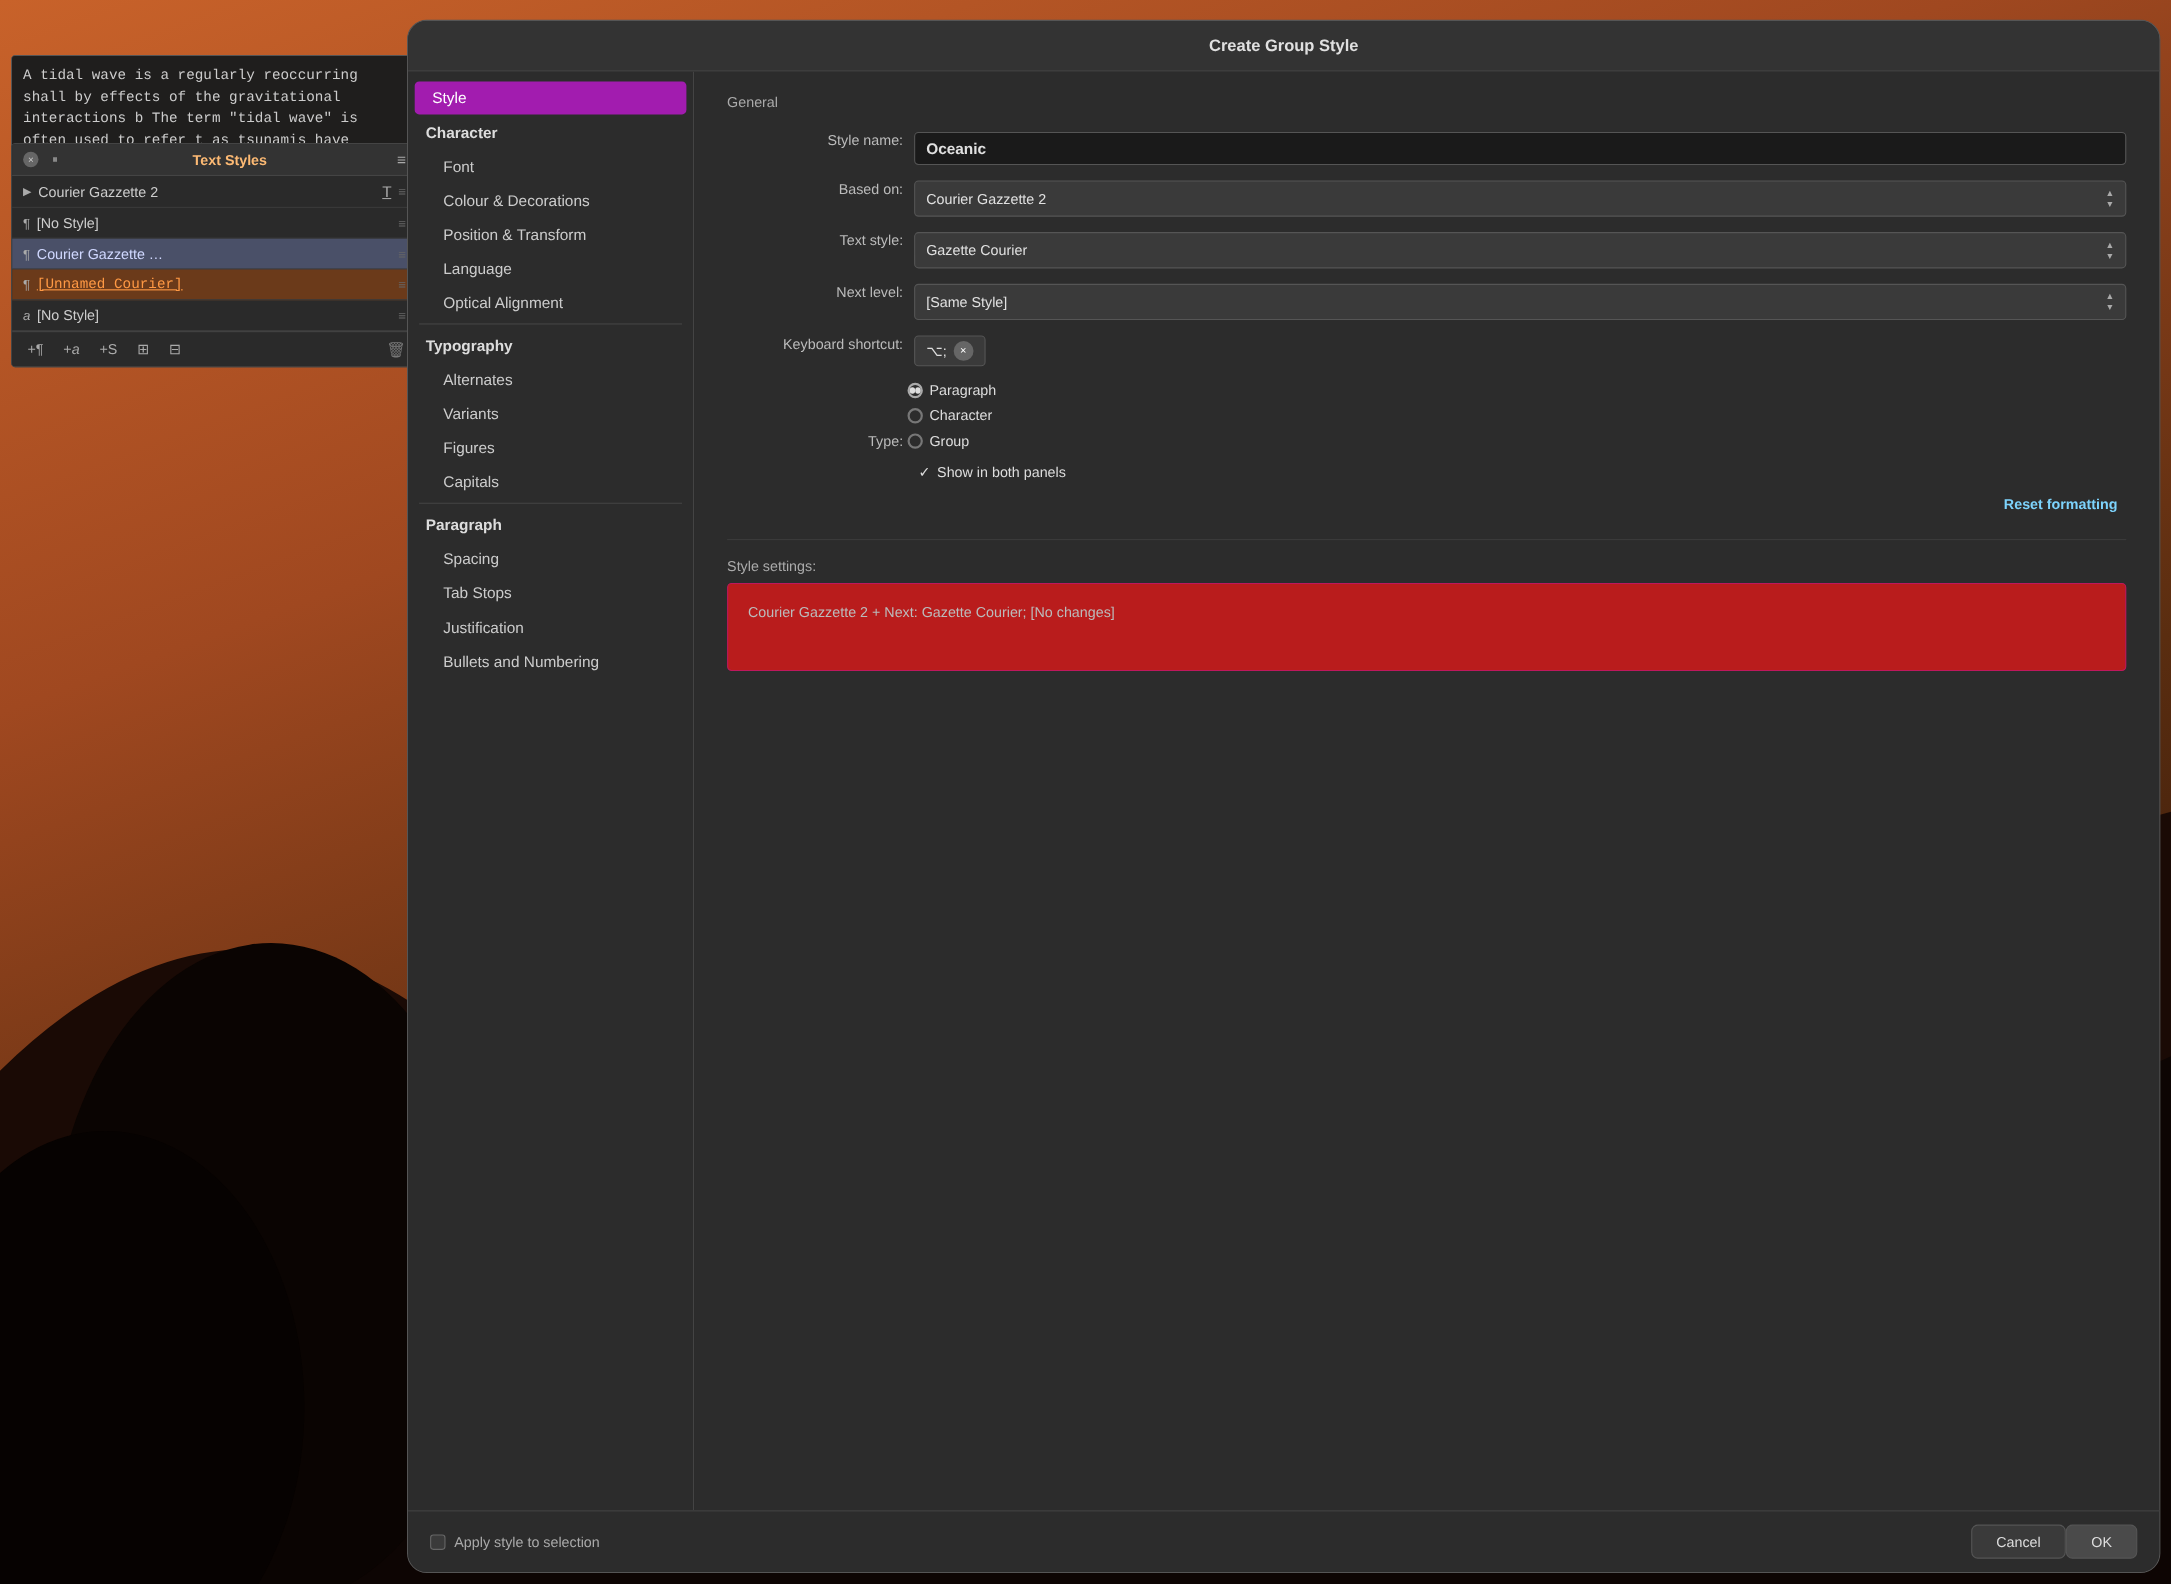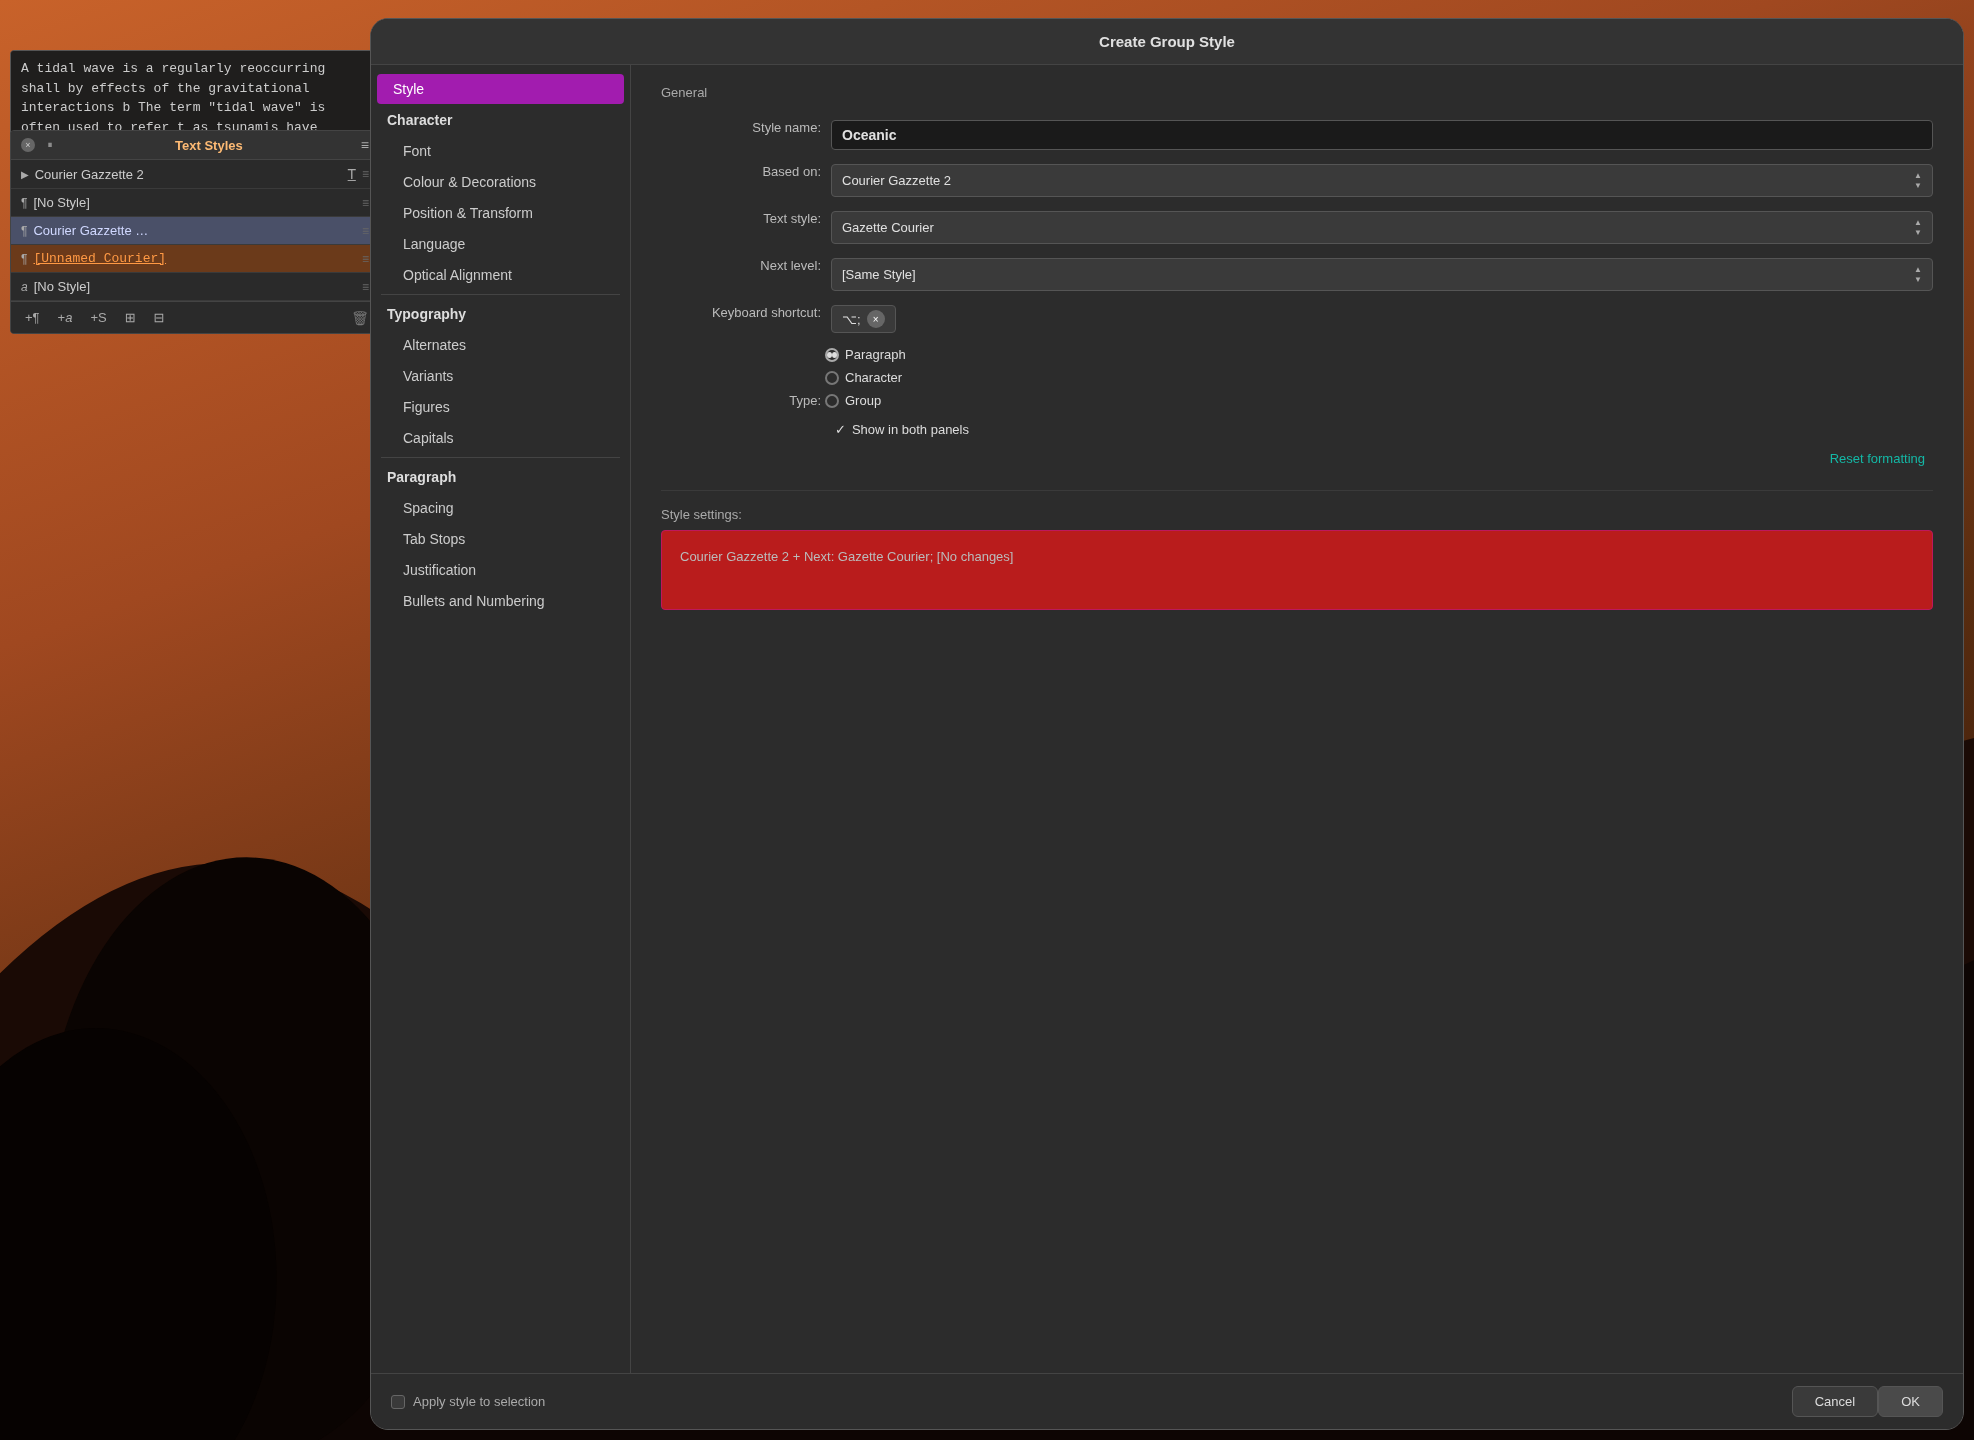--- a/index.html
+++ b/index.html
@@ -351,25 +351,26 @@
 
     .reset-formatting-btn {
       display: flex;
       justify-content: flex-end;
       margin-top: 10px;
     }
 
     .reset-btn {
       background: transparent;
       border: none;
-      color: #14b8a6;
+      color: #7dd3fc;
       font-size: 13px;
       cursor: pointer;
       padding: 4px 8px;
       border-radius: 4px;
+      font-weight: bold;
     }
 
     
     .style-settings-section {
       margin-top: 20px;
       border-top: 1px solid #3a3a3a;
       padding-top: 16px;
     }
 
     .style-settings-label {

